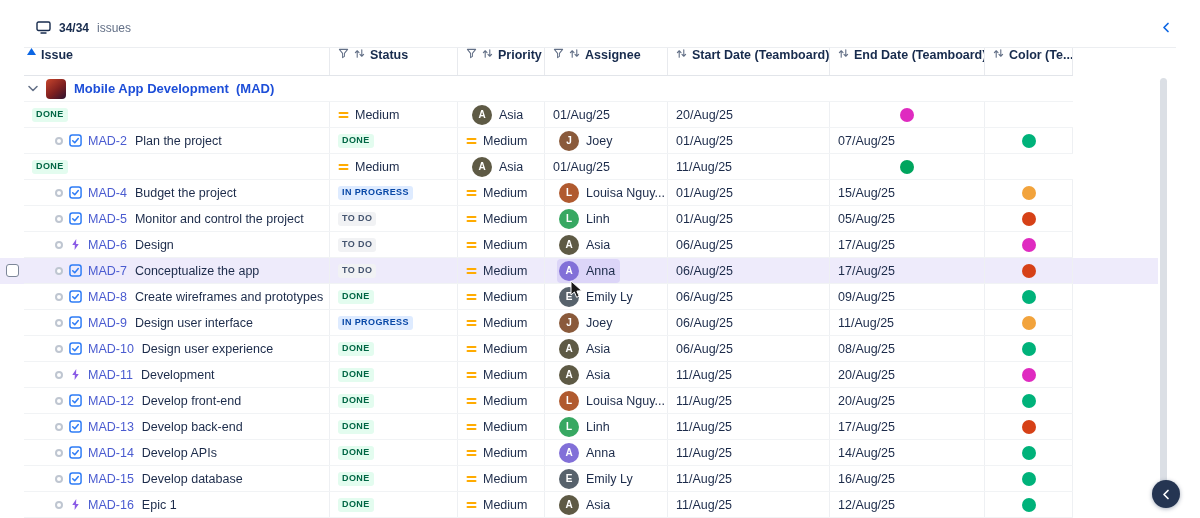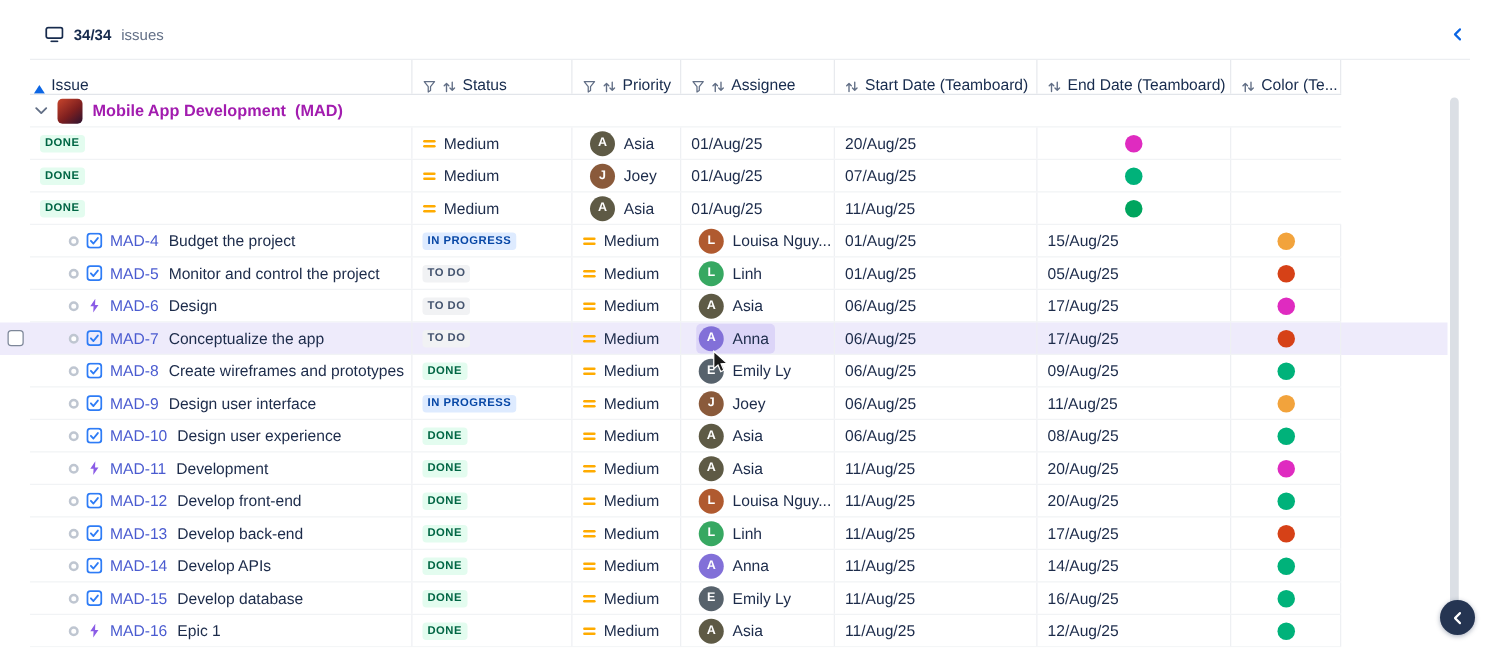--- a/index.html
+++ b/index.html
@@ -10,34 +10,34 @@
   .topbar{position:absolute;left:24px;right:24px;top:8px;height:40px;display:flex;align-items:center;
           gap:8px;padding-left:12px;border-bottom:1px solid #eceef1;box-sizing:border-box;}
   .count{font-weight:700;font-size:12px;color:#172b4d;}
   .suffix{font-size:12px;color:#626f86;}
   .topbar-collapse{margin-left:auto;margin-right:6px;cursor:pointer;display:flex;align-items:center;}
 
   
   .header-row{position:absolute;left:24px;top:48px;width:1049px;height:28px;display:grid;
               grid-template-columns:306px 128px 87px 123px 162px 155px 88px;
               border-bottom:1px solid #e2e5ea;box-sizing:border-box;}
-  .header-cell{display:flex;align-items:flex-end;gap:5px;padding:0 6px 0 8px;border-right:1px solid #e8eaee;
-               font-size:12.5px;font-weight:400;color:#172b4d;white-space:nowrap;overflow:hidden;
+  .header-cell{display:flex;align-items:flex-start;gap:5px;padding:0 6px 0 8px;border-right:1px solid #e8eaee;
+               font-size:12.5px;font-weight:700;color:#172b4d;white-space:nowrap;overflow:hidden;
                box-sizing:border-box;cursor:pointer;}
   .header-cell:first-child{padding-left:3px;}
   .h-ic{display:flex;align-items:center;}
   .sorted-caret{display:flex;align-items:center;}
 
   
   .rows{position:absolute;left:24px;top:76px;width:1134px;}
   .parent-row{position:relative;height:26px;display:flex;align-items:center;gap:8px;padding-left:4px;
               border-bottom:1px solid #f1f3f5;width:1049px;box-sizing:border-box;}
   .proj-icon{width:20px;height:20px;border-radius:4px;flex:0 0 20px;
              background:linear-gradient(140deg,#c8452c 0%,#7e1f1f 55%,#2b1230 100%);}
-  .ptitle{font-weight:700;font-size:13px;color:#a21caf;white-space:pre;}
+  .ptitle{font-weight:700;font-size:13px;color:#1d4ed8;white-space:pre;}
   .chev{display:flex;align-items:center;cursor:pointer;}
 
   .row{position:relative;height:26px;}
   .row.highlighted{background:var(--hl);}
   .row.highlighted::before{content:"";position:absolute;left:-24px;width:24px;top:0;bottom:0;background:var(--hl);}
   .grid{display:grid;grid-template-columns:306px 128px 87px 123px 162px 155px 88px;height:26px;
         width:1049px;border-bottom:1px solid #f1f3f5;box-sizing:border-box;}
   .cell{display:flex;align-items:center;border-right:1px solid #eef0f3;padding-left:8px;
         box-sizing:border-box;white-space:nowrap;overflow:hidden;font-size:12.5px;color:#1c2b4a;}
   .cell.issue{padding-left:0;}
@@ -214,20 +214,32 @@
       <div class="cell date">01/Aug/25</div>
       <div class="cell date">20/Aug/25</div>
       <div class="cell color">
         <span class="dot" style="background: rgb(223, 43, 192);"></span>
       </div>
     </div>
   </div>
       <div class="row">
 
     <div class="grid">
+      <div class="cell issue">
+        <span class="connector"></span>
+
+        <span class="type-icon">
+          <svg width="13" height="13" viewBox="0 0 14 14">
+                <rect x="1" y="1" width="12" height="12" rx="2.5" fill="none" stroke="#2e7cf6" stroke-width="1.6"></rect>
+                <path d="M4 7.2l2.2 2.3L10 4.8" stroke="#2e7cf6" stroke-width="1.6" fill="none" stroke-linecap="round" stroke-linejoin="round"></path>
+              </svg>
+        </span>
+        <a class="ikey">MAD-2</a>
+        <span class="isummary">Plan the project</span>
+      </div>
       <div class="cell">
         <span class="badge" style="background: rgb(227, 252, 239); color: rgb(0, 102, 68);">DONE</span>
       </div>
       <div class="cell">
         <span class="prio-icon">
           <svg width="11" height="10" viewBox="0 0 11 10">
                 <rect x="0.5" y="2" width="10" height="2" rx="1" fill="#ffab00"></rect>
                 <rect x="0.5" y="6" width="10" height="2" rx="1" fill="#ffab00"></rect>
               </svg>
         </span>

